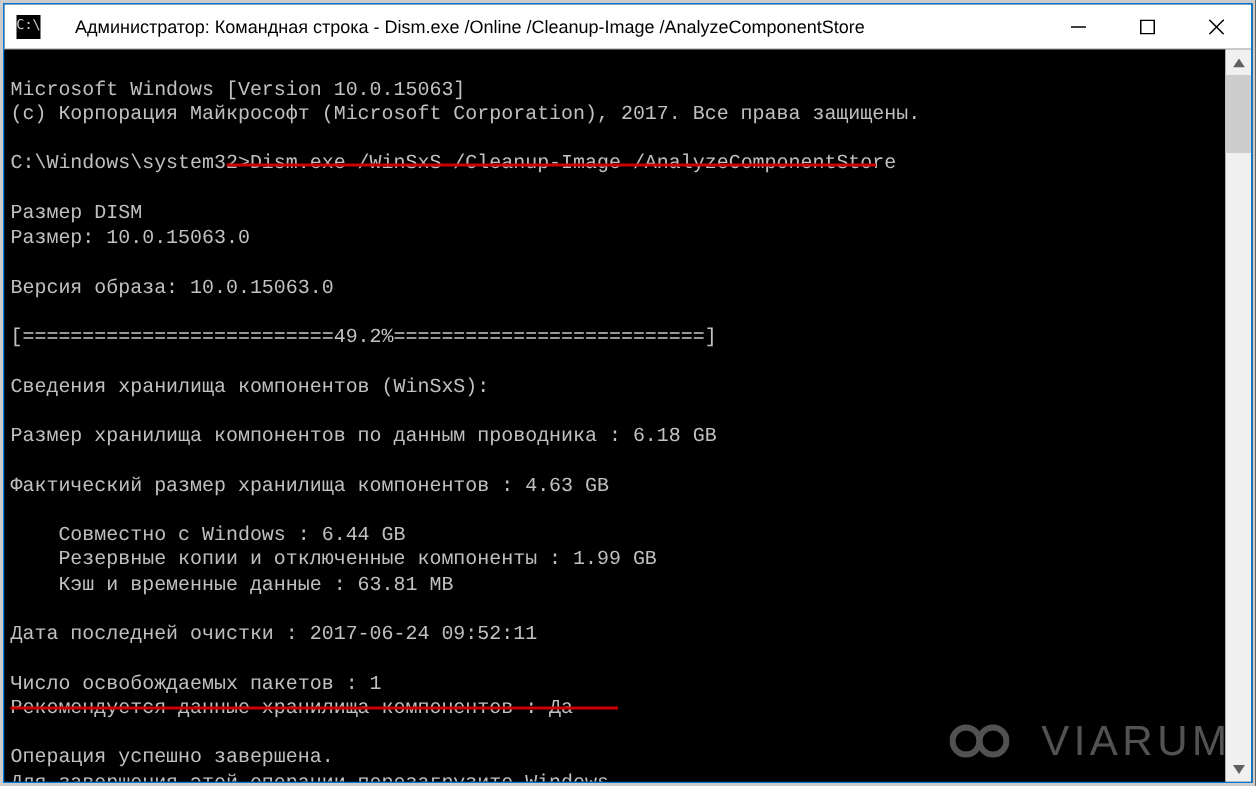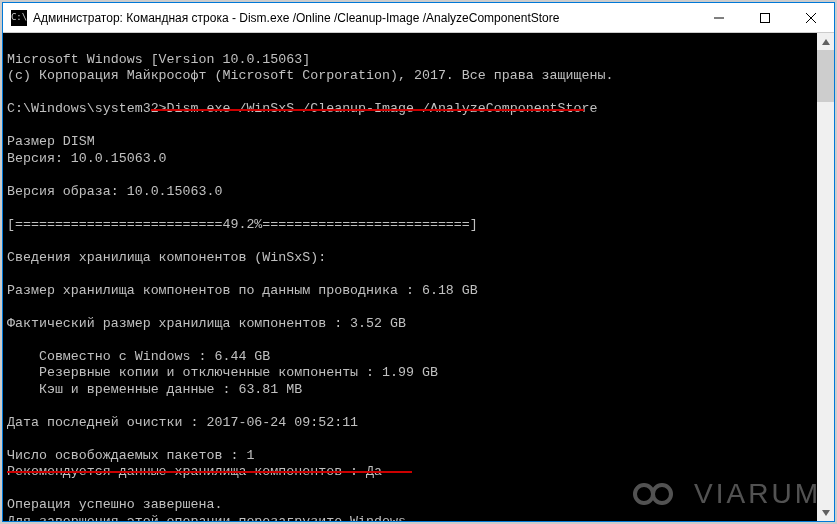--- a/index.html
+++ b/index.html
@@ -42,20 +42,21 @@
       justify-content: center;
       font-size: 9px;
       color: #ccc;
       font-family: Consolas, monospace;
       line-height: 1;
     }
     .titlebar-text {
       flex: 1;
       white-space: nowrap;
       overflow: hidden;
+      margin-left: 17px;
     }
     .titlebar-controls {
       display: flex;
       height: 100%;
     }
     .tb-btn {
       width: 46px;
       height: 100%;
       display: flex;
       align-items: center;
@@ -172,31 +173,31 @@
     </div>
   </div>
 
   <div class="console">
 <span>Microsoft Windows [Version 10.0.15063]</span>
 <span>(c) Корпорация Майкрософт (Microsoft Corporation), 2017. Все права защищены.</span>
 <span></span>
 <span>C:\Windows\system32&gt;</span><span>Dism.exe /WinSxS /Cleanup-Image /AnalyzeComponentStore</span>
 <span></span>
 <span>Размер DISM</span>
-<span>Версия: 10.0.15063.0</span>
+<span>Размер: 10.0.15063.0</span>
 <span></span>
 <span>Версия образа: 10.0.15063.0</span>
 <span></span>
 <span>[==========================49.2%==========================]</span>
 <span></span>
 <span>Сведения хранилища компонентов (WinSxS):</span>
 <span></span>
 <span>Размер хранилища компонентов по данным проводника : 6.18 GB</span>
 <span></span>
-<span>Фактический размер хранилища компонентов : 3.52 GB</span>
+<span>Фактический размер хранилища компонентов : 4.63 GB</span>
 <span></span>
 <span>    Совместно с Windows : 6.44 GB</span>
 <span>    Резервные копии и отключенные компоненты : 1.99 GB</span>
 <span>    Кэш и временные данные : 63.81 MB</span>
 <span></span>
 <span>Дата последней очистки : 2017-06-24 09:52:11</span>
 <span></span>
 <span>Число освобождаемых пакетов : 1</span>
 <span>Рекомендуется данные хранилища компонентов : Да</span>
 <span></span>

